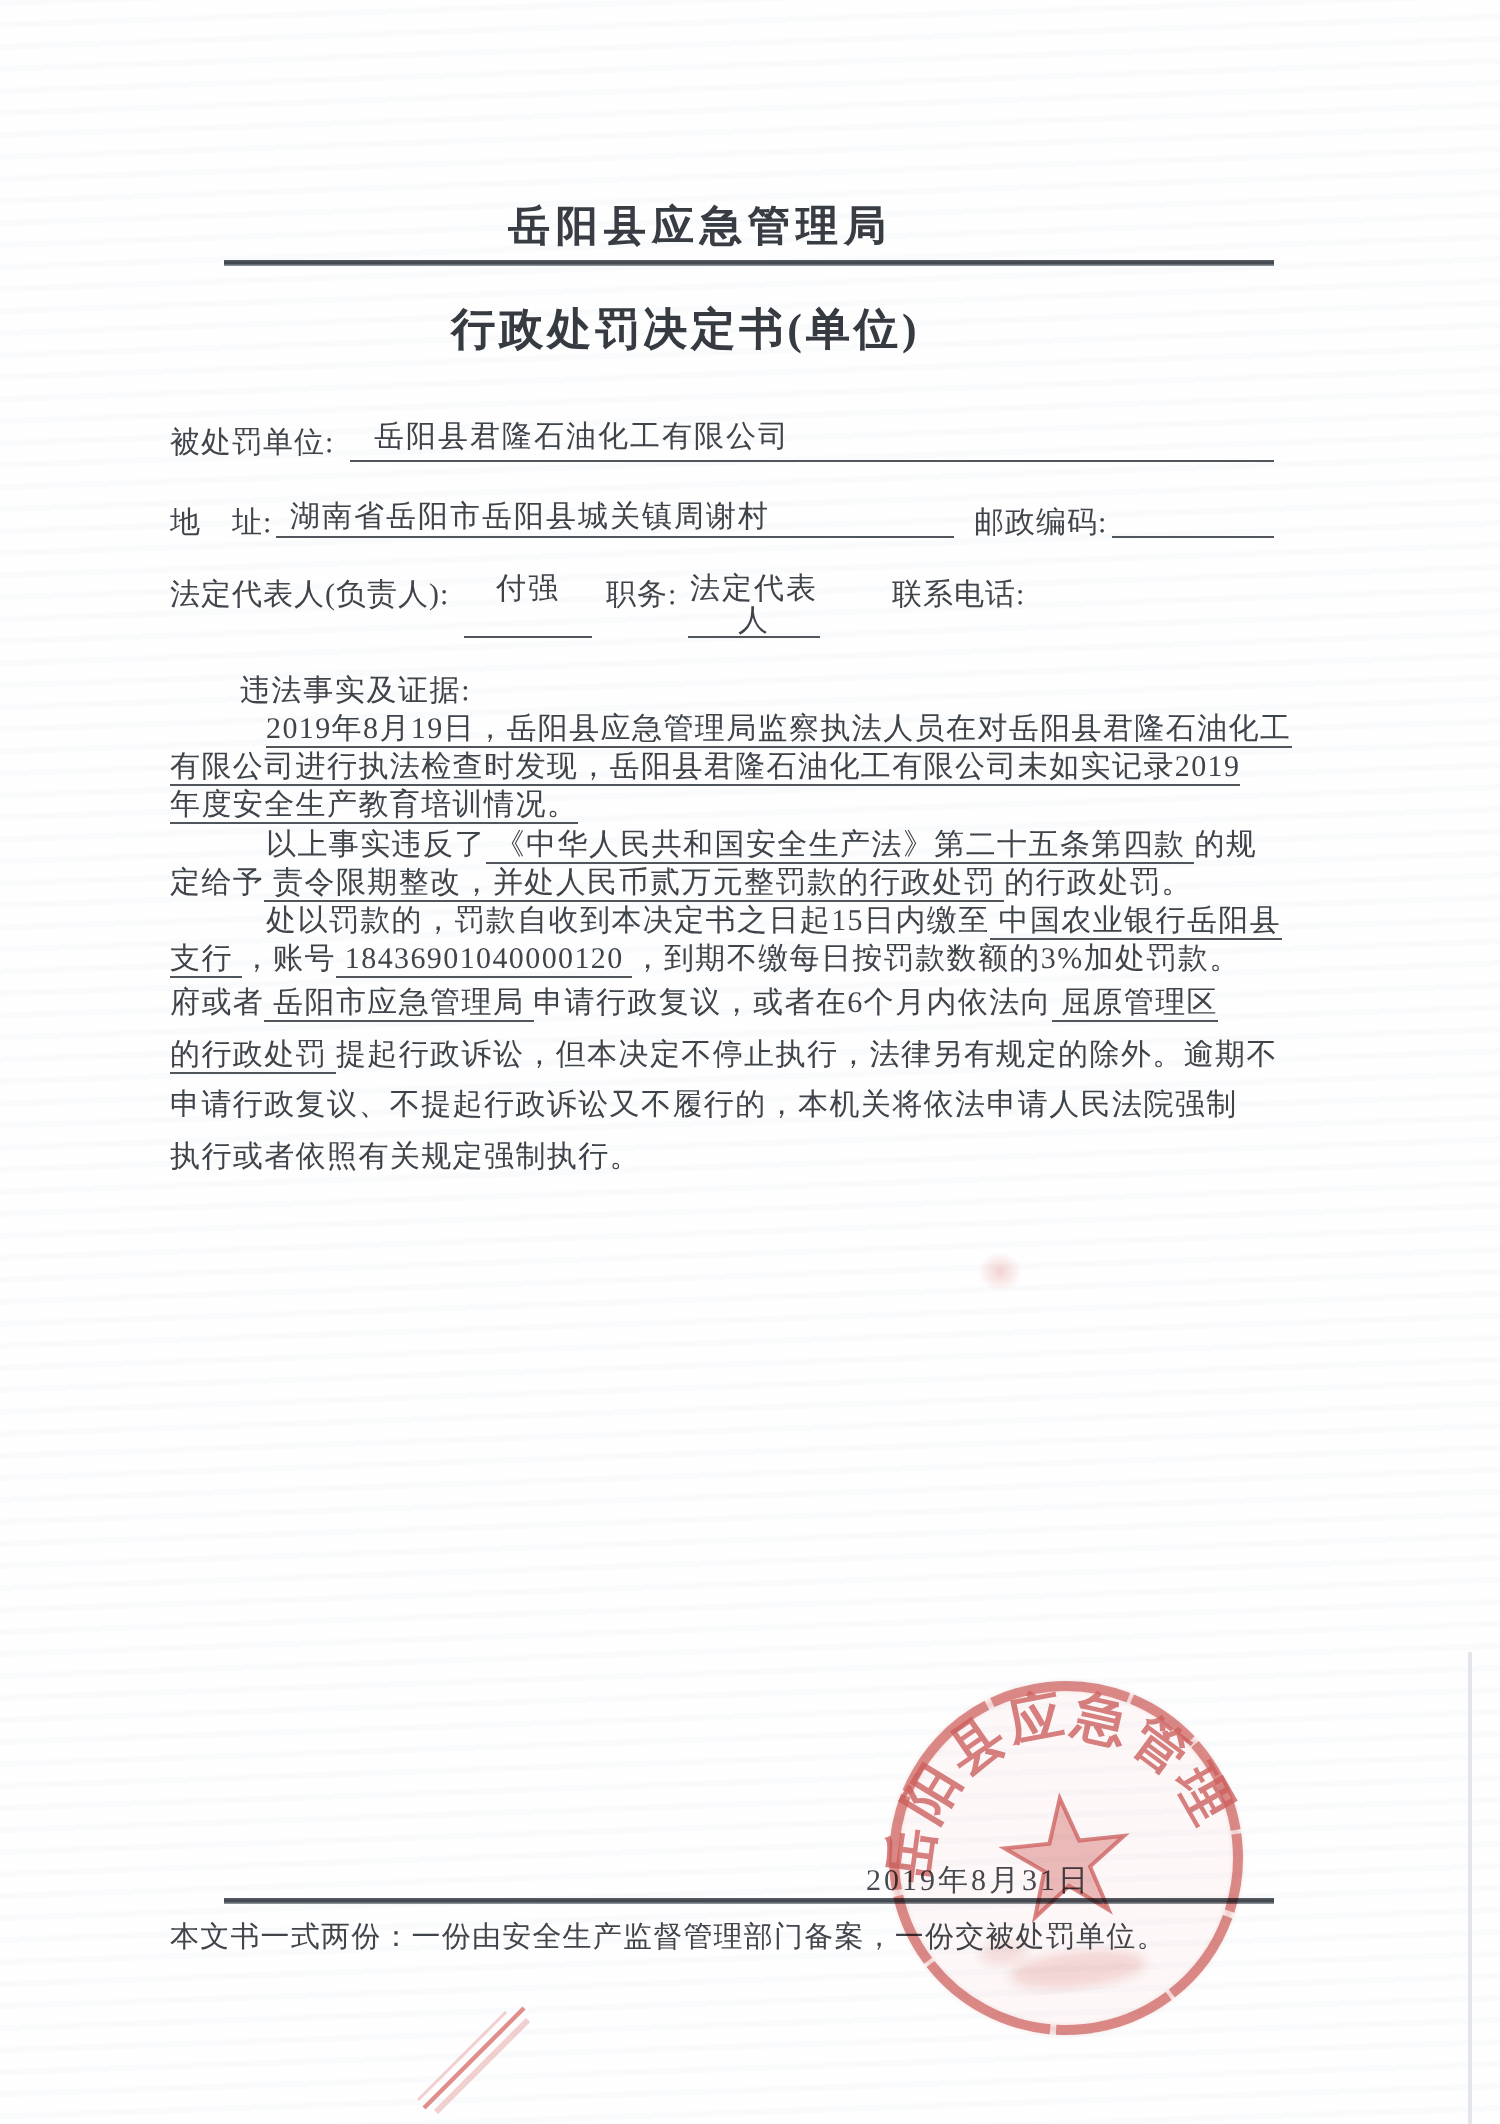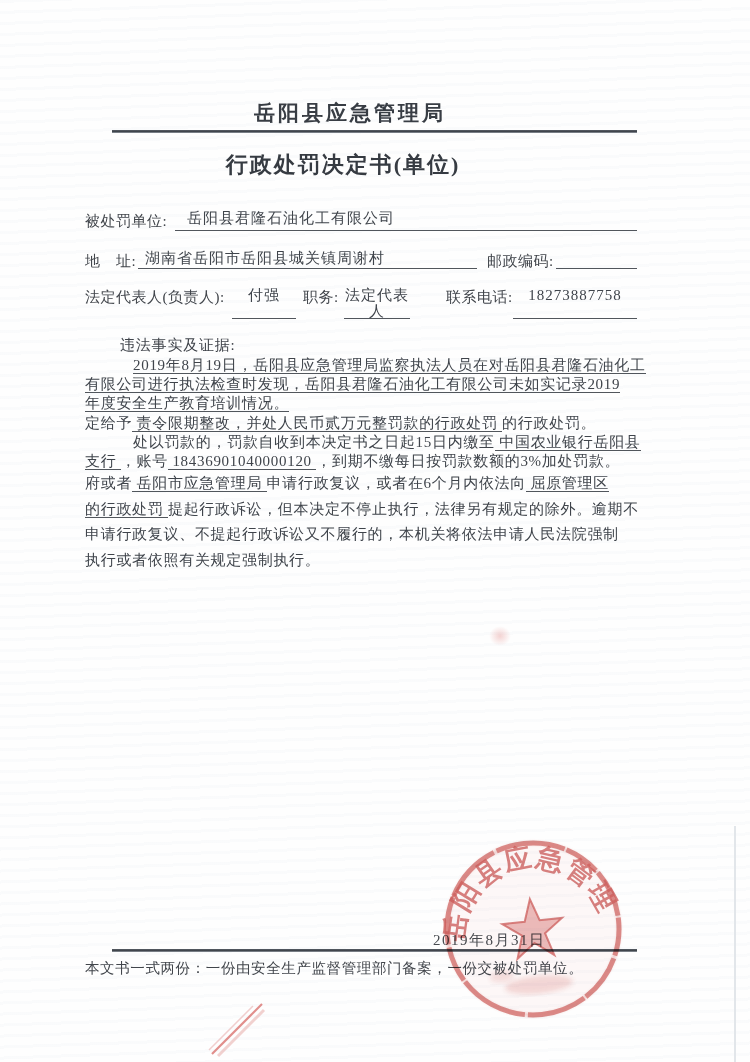--- a/index.html
+++ b/index.html
@@ -68,27 +68,27 @@
   <div class="abs f-label" style="left:85px;top:252px;">地　址:</div>
   <div class="f-cell cell-addr">湖南省岳阳市岳阳县城关镇周谢村</div>
   <div class="abs f-label" style="left:487px;top:252px;">邮政编码:</div>
   <div class="f-cell cell-postal"></div>
 
   <div class="abs f-label" style="left:85px;top:288px;">法定代表人(负责人):</div>
   <div class="f-cell cell-rep">付强</div>
   <div class="abs f-label" style="left:303px;top:288px;">职务:</div>
   <div class="f-cell cell-duty">法定代表人</div>
   <div class="abs f-label" style="left:446px;top:288px;">联系电话:</div>
-  <div class="f-cell cell-phone">18273887758</div>
 
   <div class="abs body-heading">违法事实及证据:</div>
   <div class="abs body-lines" id="body-lines">
       <div class="bline ind"><span class="u">2019年8月19日，岳阳县应急管理局监察执法人员在对岳阳县君隆石油化工</span></div>
       <div class="bline"><span class="u">有限公司进行执法检查时发现，岳阳县君隆石油化工有限公司未如实记录2019</span></div>
       <div class="bline"><span class="u">年度安全生产教育培训情况。</span></div>
+      <div class="bline ind"><span>以上事实违反了</span><span class="u"> 《中华人民共和国安全生产法》第二十五条第四款 </span><span>的规</span></div>
       <div class="bline"><span>定给予</span><span class="u"> 责令限期整改，并处人民币贰万元整罚款的行政处罚 </span><span>的行政处罚。</span></div>
       <div class="bline ind"><span>处以罚款的，罚款自收到本决定书之日起15日内缴至</span><span class="u"> 中国农业银行岳阳县</span></div>
       <div class="bline"><span class="u">支行 </span><span>，账号</span><span class="u"> 18436901040000120 </span><span>，到期不缴每日按罚款数额的3%加处罚款。</span></div>
       <div class="bline big"><span>府或者</span><span class="u"> 岳阳市应急管理局 </span><span>申请行政复议，或者在6个月内依法向</span><span class="u"> 屈原管理区</span></div>
       <div class="bline big"><span class="u">的行政处罚 </span><span>提起行政诉讼，但本决定不停止执行，法律另有规定的除外。逾期不</span></div>
       <div class="bline big"><span>申请行政复议、不提起行政诉讼又不履行的，本机关将依法申请人民法院强制</span></div>
       <div class="bline big"><span>执行或者依照有关规定强制执行。</span></div>
     </div>
 
   <div class="abs issue-date">2019年8月31日</div>

